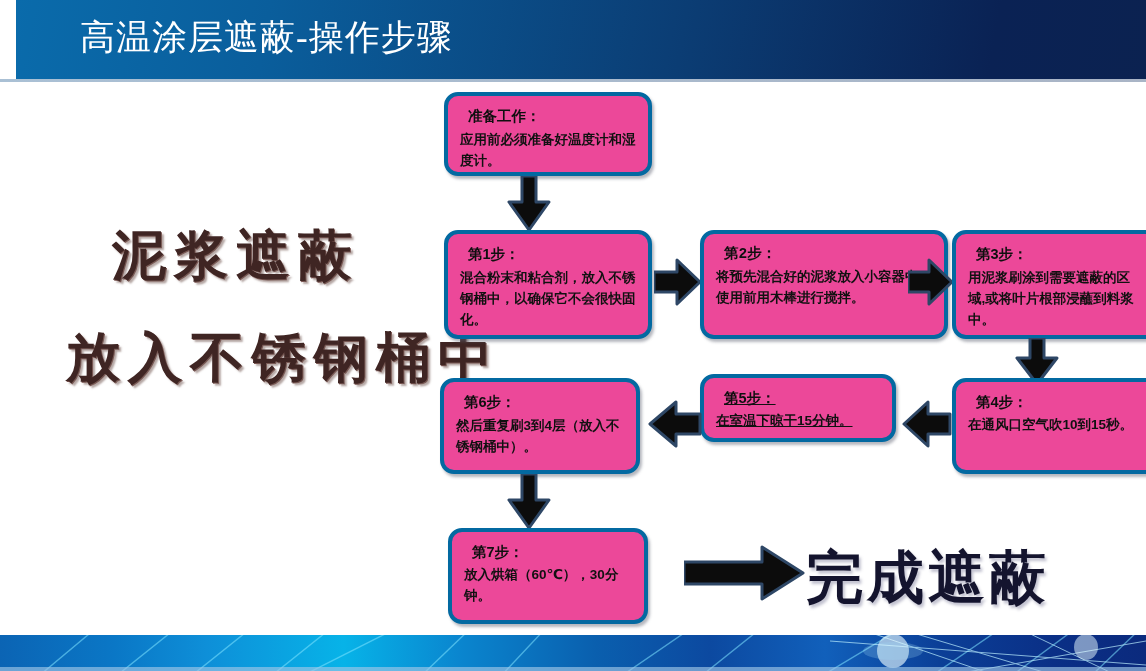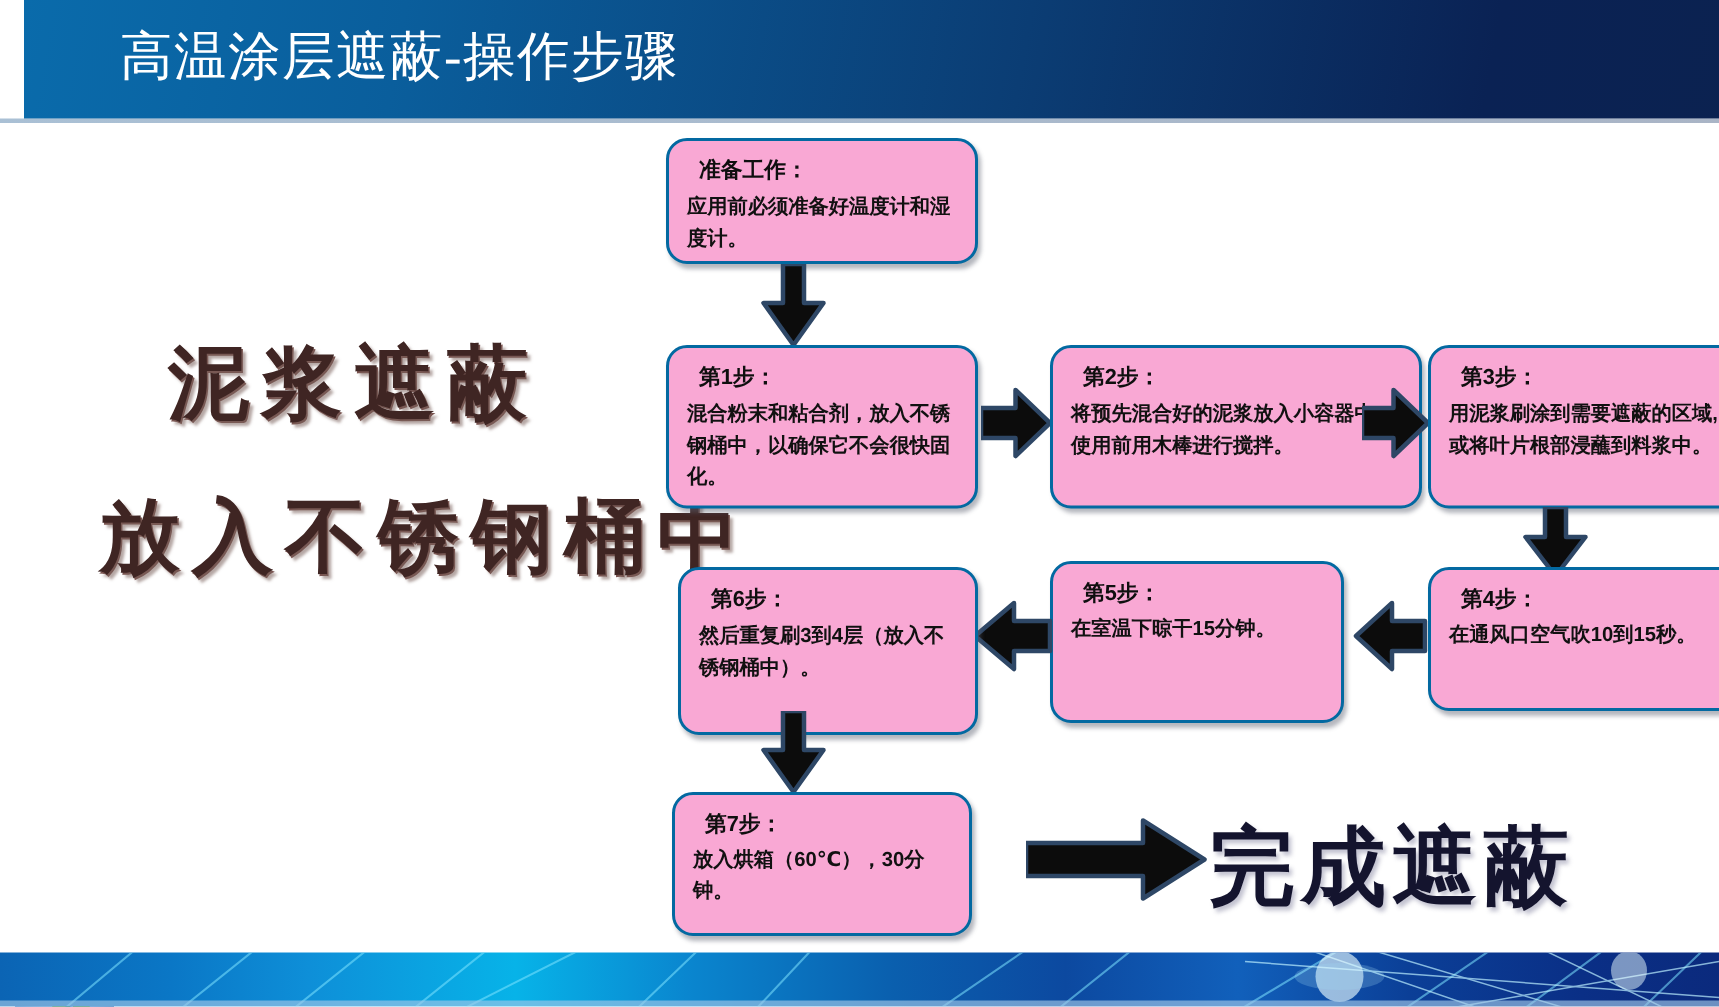--- a/index.html
+++ b/index.html
@@ -61,22 +61,22 @@
     white-space: nowrap;
     text-shadow: 3px 3px 2px rgba(120,95,90,0.55), 1px 1px 0 #7a5450;
   }
   .wordart.line1 { left: 112px; top: 138px; }
   .wordart.line2 { left: 66px;  top: 240px; }
 
   
   .fbox {
     position: absolute;
     box-sizing: border-box;
-    background: #f9a8d4;
-    border: 2px solid #0369a1;
+    background: #ec4899;
+    border: 4px solid #0369a1;
     border-radius: 14px;
     box-shadow: 2px 3px 3px rgba(90,95,110,0.45);
     padding: 9px 10px 24px 12px;
     color: #111111;
     font-weight: bold;
     font-size: 13.5px;
     line-height: 1.55;
   }
   .fbox .ttl {
     display: block;
@@ -89,25 +89,25 @@
   .fbox .body {
     display: block;
     font-size: 13.5px;
     font-weight: bold;
     color: #111111;
   }
 
   
   #box-prep  { left: 444px; top: 10px;  width: 208px; height: 84px; }
   #box-s1    { left: 444px; top: 148px; width: 208px; height: 109px; }
-  #box-s2    { left: 700px; top: 148px; width: 248px; height: 109px; }
+  #box-s2    { left: 700px; top: 148px; width: 248px; height: 109px; font-family: Liberation Mono, monospace; }
   #box-s3    { left: 952px; top: 148px; width: 208px; height: 109px; }
   #box-s4    { left: 952px; top: 296px; width: 208px; height: 96px; }
-  #box-s5    { left: 700px; top: 292px; width: 196px; height: 108px; }
-  #box-s6    { left: 452px; top: 296px; width: 200px; height: 112px; }
+  #box-s5    { left: 700px; top: 292px; width: 196px; height: 68px; text-decoration: underline; }
+  #box-s6    { left: 440px; top: 296px; width: 200px; height: 96px; }
   #box-s7    { left: 448px; top: 446px; width: 200px; height: 96px; }
 
   #box-s4 .ttl, #box-s5 .ttl, #box-s7 .ttl { margin-bottom: 2px; }
 
   
   .arrow { position: absolute; }
   .arrow svg { display: block; }
 
   
   .finish-label {

